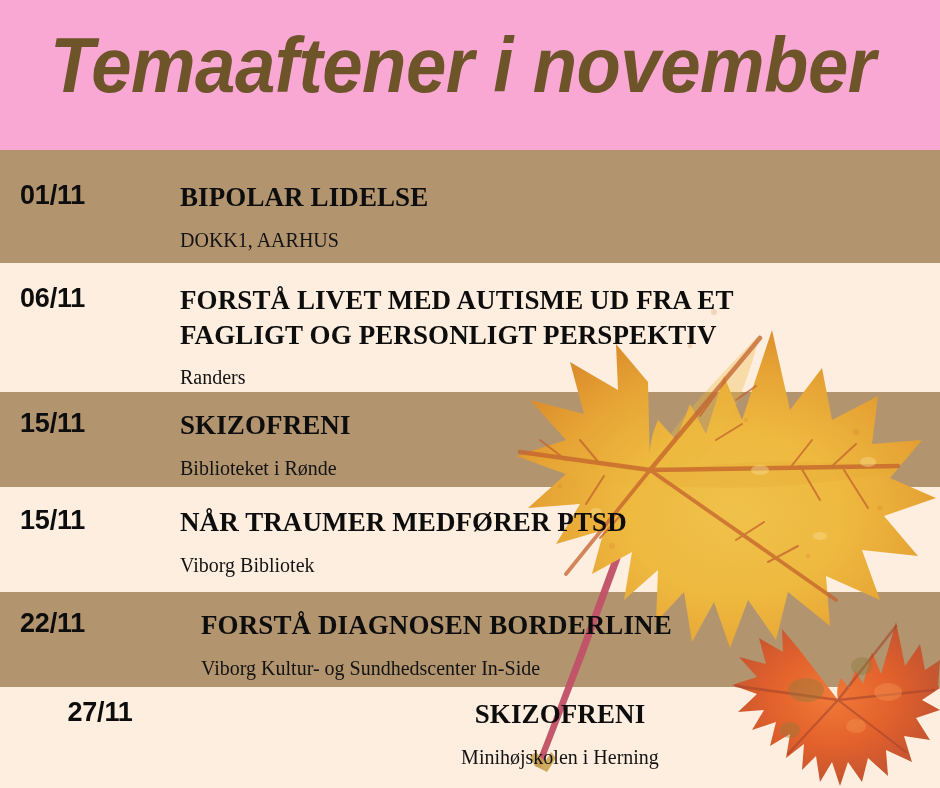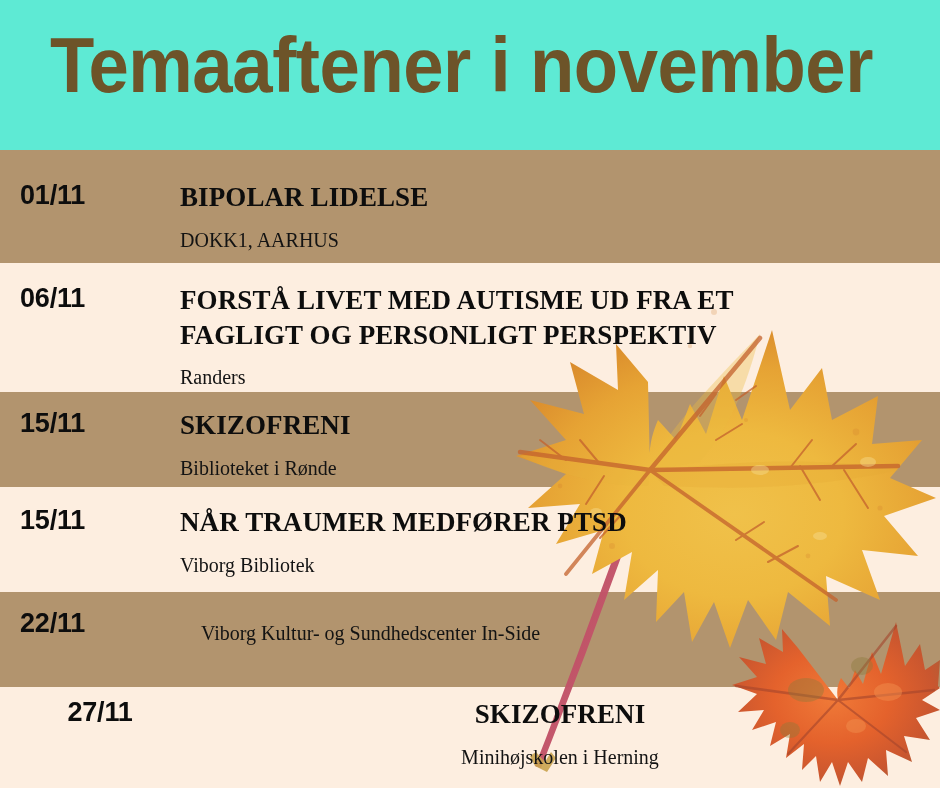--- a/index.html
+++ b/index.html
@@ -17,22 +17,23 @@
     overflow: hidden;
     background: #ffffff;
   }
 
   
   #title-bar {
     position: absolute;
     left: 0; top: 0;
     width: 940px;
     height: 150px;
-    background: #5eead4;
+    background: #f9a8d4;
     z-index: 6;
+    font-style: italic;
   }
   #poster-title {
     position: absolute;
     left: 50px;
     top: 26px;
     font-size: 78px;
     line-height: 1;
     font-weight: 700;
     letter-spacing: -0.5px;
     color: #6d5429;
@@ -280,20 +281,21 @@
     <div class="row-date">15/11</div>
     <div class="row-body">
       <div class="row-title">NÅR TRAUMER MEDFØRER PTSD</div>
       <div class="row-venue">Viborg Bibliotek</div>
     </div>
   </div>
 
   <div class="row" style="top:608px;gap:21px;">
     <div class="row-date">22/11</div>
     <div class="row-body">
+      <div class="row-title">FORSTÅ DIAGNOSEN BORDERLINE</div>
       <div class="row-venue">Viborg Kultur- og Sundhedscenter In-Side</div>
     </div>
   </div>
 
   <div class="row" style="top:697px;text-align:center;">
     <div class="row-date">27/11</div>
     <div class="row-body">
       <div class="row-title">SKIZOFRENI</div>
       <div class="row-venue">Minihøjskolen i Herning</div>
     </div>

